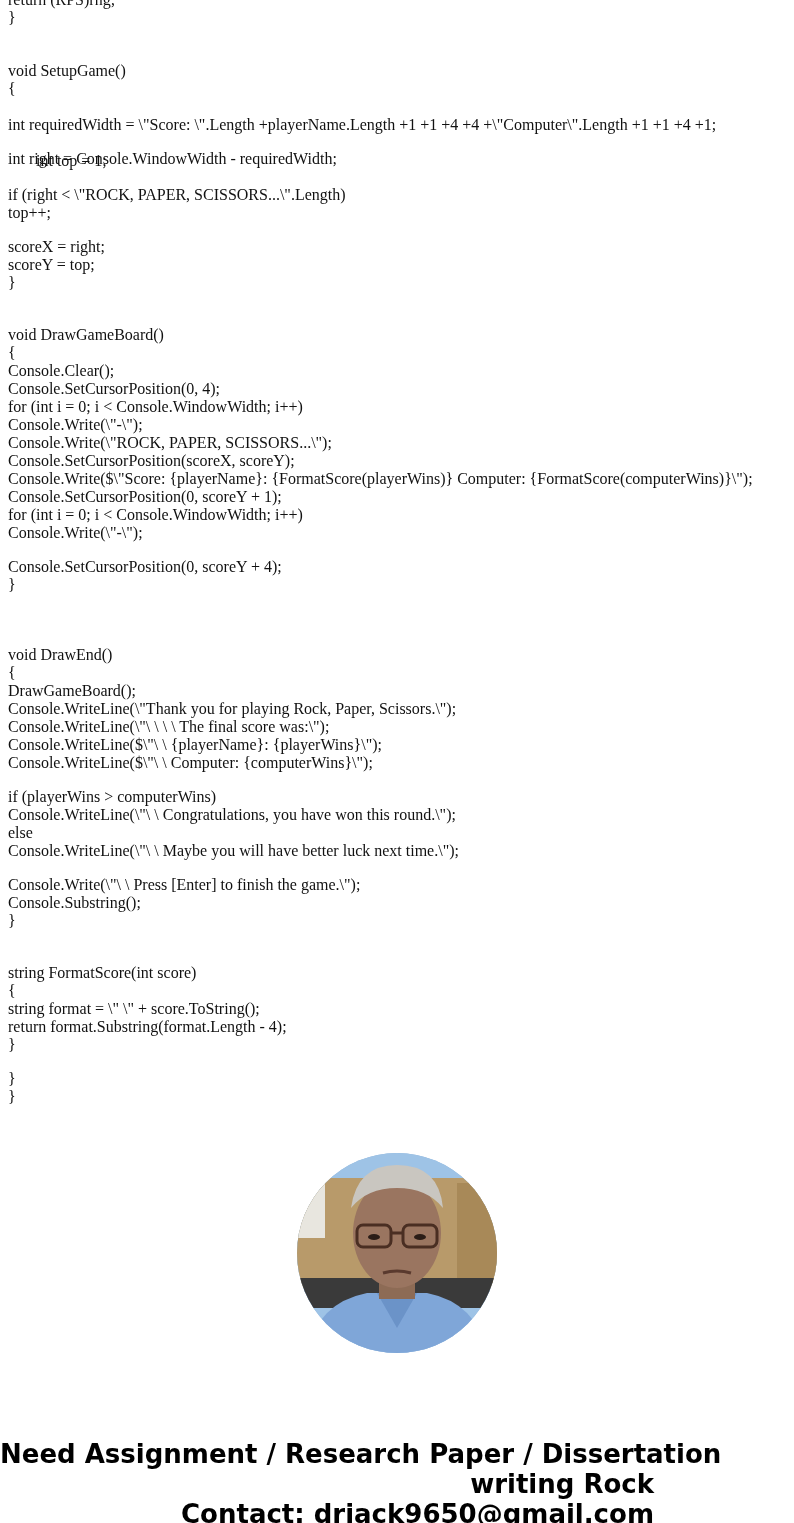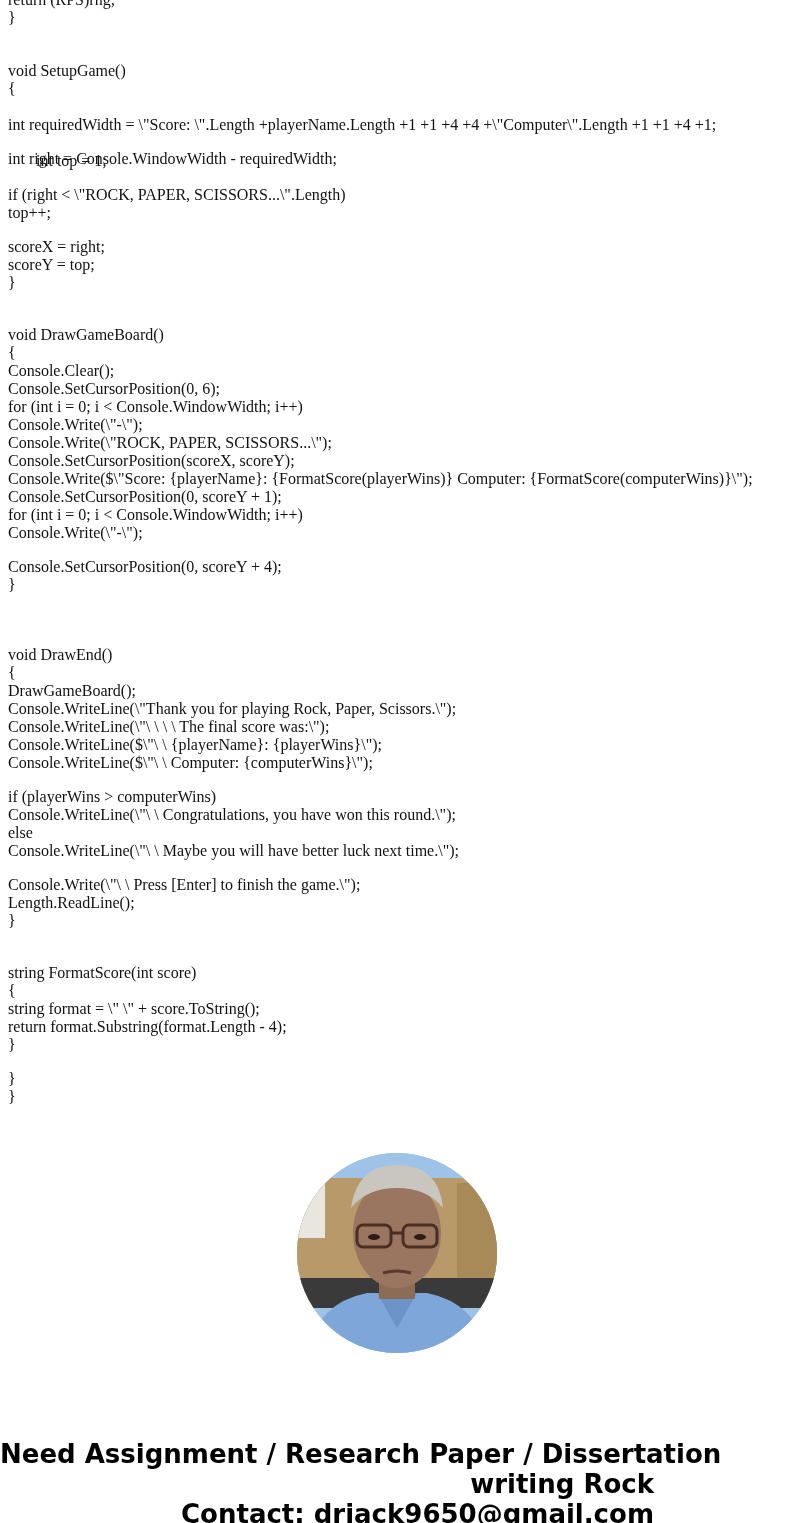--- a/index.html
+++ b/index.html
@@ -31,21 +31,21 @@
     <div class="ln" style="top: 150px;">int right = Console.WindowWidth - requiredWidth;</div>
     <div class="ln" style="top: 152px; margin-left: 28px;">int top = 1;</div>
     <div class="ln" style="top: 186px;">if (right &lt; \"ROCK, PAPER, SCISSORS...\".Length)</div>
     <div class="ln" style="top: 204px; text-align: center;">top++;</div>
     <div class="ln" style="top: 238px;">scoreX = right;</div>
     <div class="ln" style="top: 256px;">scoreY = top;</div>
     <div class="ln" style="top: 274px;">}</div>
     <div class="ln" style="top: 326px;">void DrawGameBoard()</div>
     <div class="ln" style="top: 344px;">{</div>
     <div class="ln" style="top: 362px; text-align: center;">Console.Clear();</div>
-    <div class="ln" style="top: 380px;">Console.SetCursorPosition(0, 6);</div>
+    <div class="ln" style="top: 380px;">Console.SetCursorPosition(0, 4);</div>
     <div class="ln" style="top: 398px;">for (int i = 0; i &lt; Console.WindowWidth; i++)</div>
     <div class="ln" style="top: 416px;">Console.Write(\"-\");</div>
     <div class="ln" style="top: 434px;">Console.Write(\"ROCK, PAPER, SCISSORS...\");</div>
     <div class="ln" style="top: 452px;">Console.SetCursorPosition(scoreX, scoreY);</div>
     <div class="ln" style="top: 470px;">Console.Write($\"Score: {playerName}: {FormatScore(playerWins)} Computer: {FormatScore(computerWins)}\");</div>
     <div class="ln" style="top: 488px;">Console.SetCursorPosition(0, scoreY + 1);</div>
     <div class="ln" style="top: 506px;">for (int i = 0; i &lt; Console.WindowWidth; i++)</div>
     <div class="ln" style="top: 524px;">Console.Write(\"-\");</div>
     <div class="ln" style="top: 558px;">Console.SetCursorPosition(0, scoreY + 4);</div>
     <div class="ln" style="top: 576px;">}</div>
@@ -54,21 +54,21 @@
     <div class="ln" style="top: 682px;">DrawGameBoard();</div>
     <div class="ln" style="top: 700px;">Console.WriteLine(\"Thank you for playing Rock, Paper, Scissors.\");</div>
     <div class="ln" style="top: 718px;">Console.WriteLine(\"\ \ \ \ The final score was:\");</div>
     <div class="ln" style="top: 736px;">Console.WriteLine($\"\ \ {playerName}: {playerWins}\");</div>
     <div class="ln" style="top: 754px;">Console.WriteLine($\"\ \ Computer: {computerWins}\");</div>
     <div class="ln" style="top: 788px;">if (playerWins &gt; computerWins)</div>
     <div class="ln" style="top: 806px;">Console.WriteLine(\"\ \ Congratulations, you have won this round.\");</div>
     <div class="ln" style="top: 824px;">else</div>
     <div class="ln" style="top: 842px;">Console.WriteLine(\"\ \ Maybe you will have better luck next time.\");</div>
     <div class="ln" style="top: 876px;">Console.Write(\"\ \ Press [Enter] to finish the game.\");</div>
-    <div class="ln" style="top: 894px;">Length.ReadLine();</div>
+    <div class="ln" style="top: 894px;">Console.Substring();</div>
     <div class="ln" style="top: 912px;">}</div>
     <div class="ln" style="top: 964px;">string FormatScore(int score)</div>
     <div class="ln" style="top: 982px;">{</div>
     <div class="ln" style="top: 1000px;">string format = \" \" + score.ToString();</div>
     <div class="ln" style="top: 1018px;">return format.Substring(format.Length - 4);</div>
     <div class="ln" style="top: 1036px;">}</div>
     <div class="ln" style="top: 1070px;">}</div>
     <div class="ln" style="top: 1088px;">}</div>
   </div>
 

